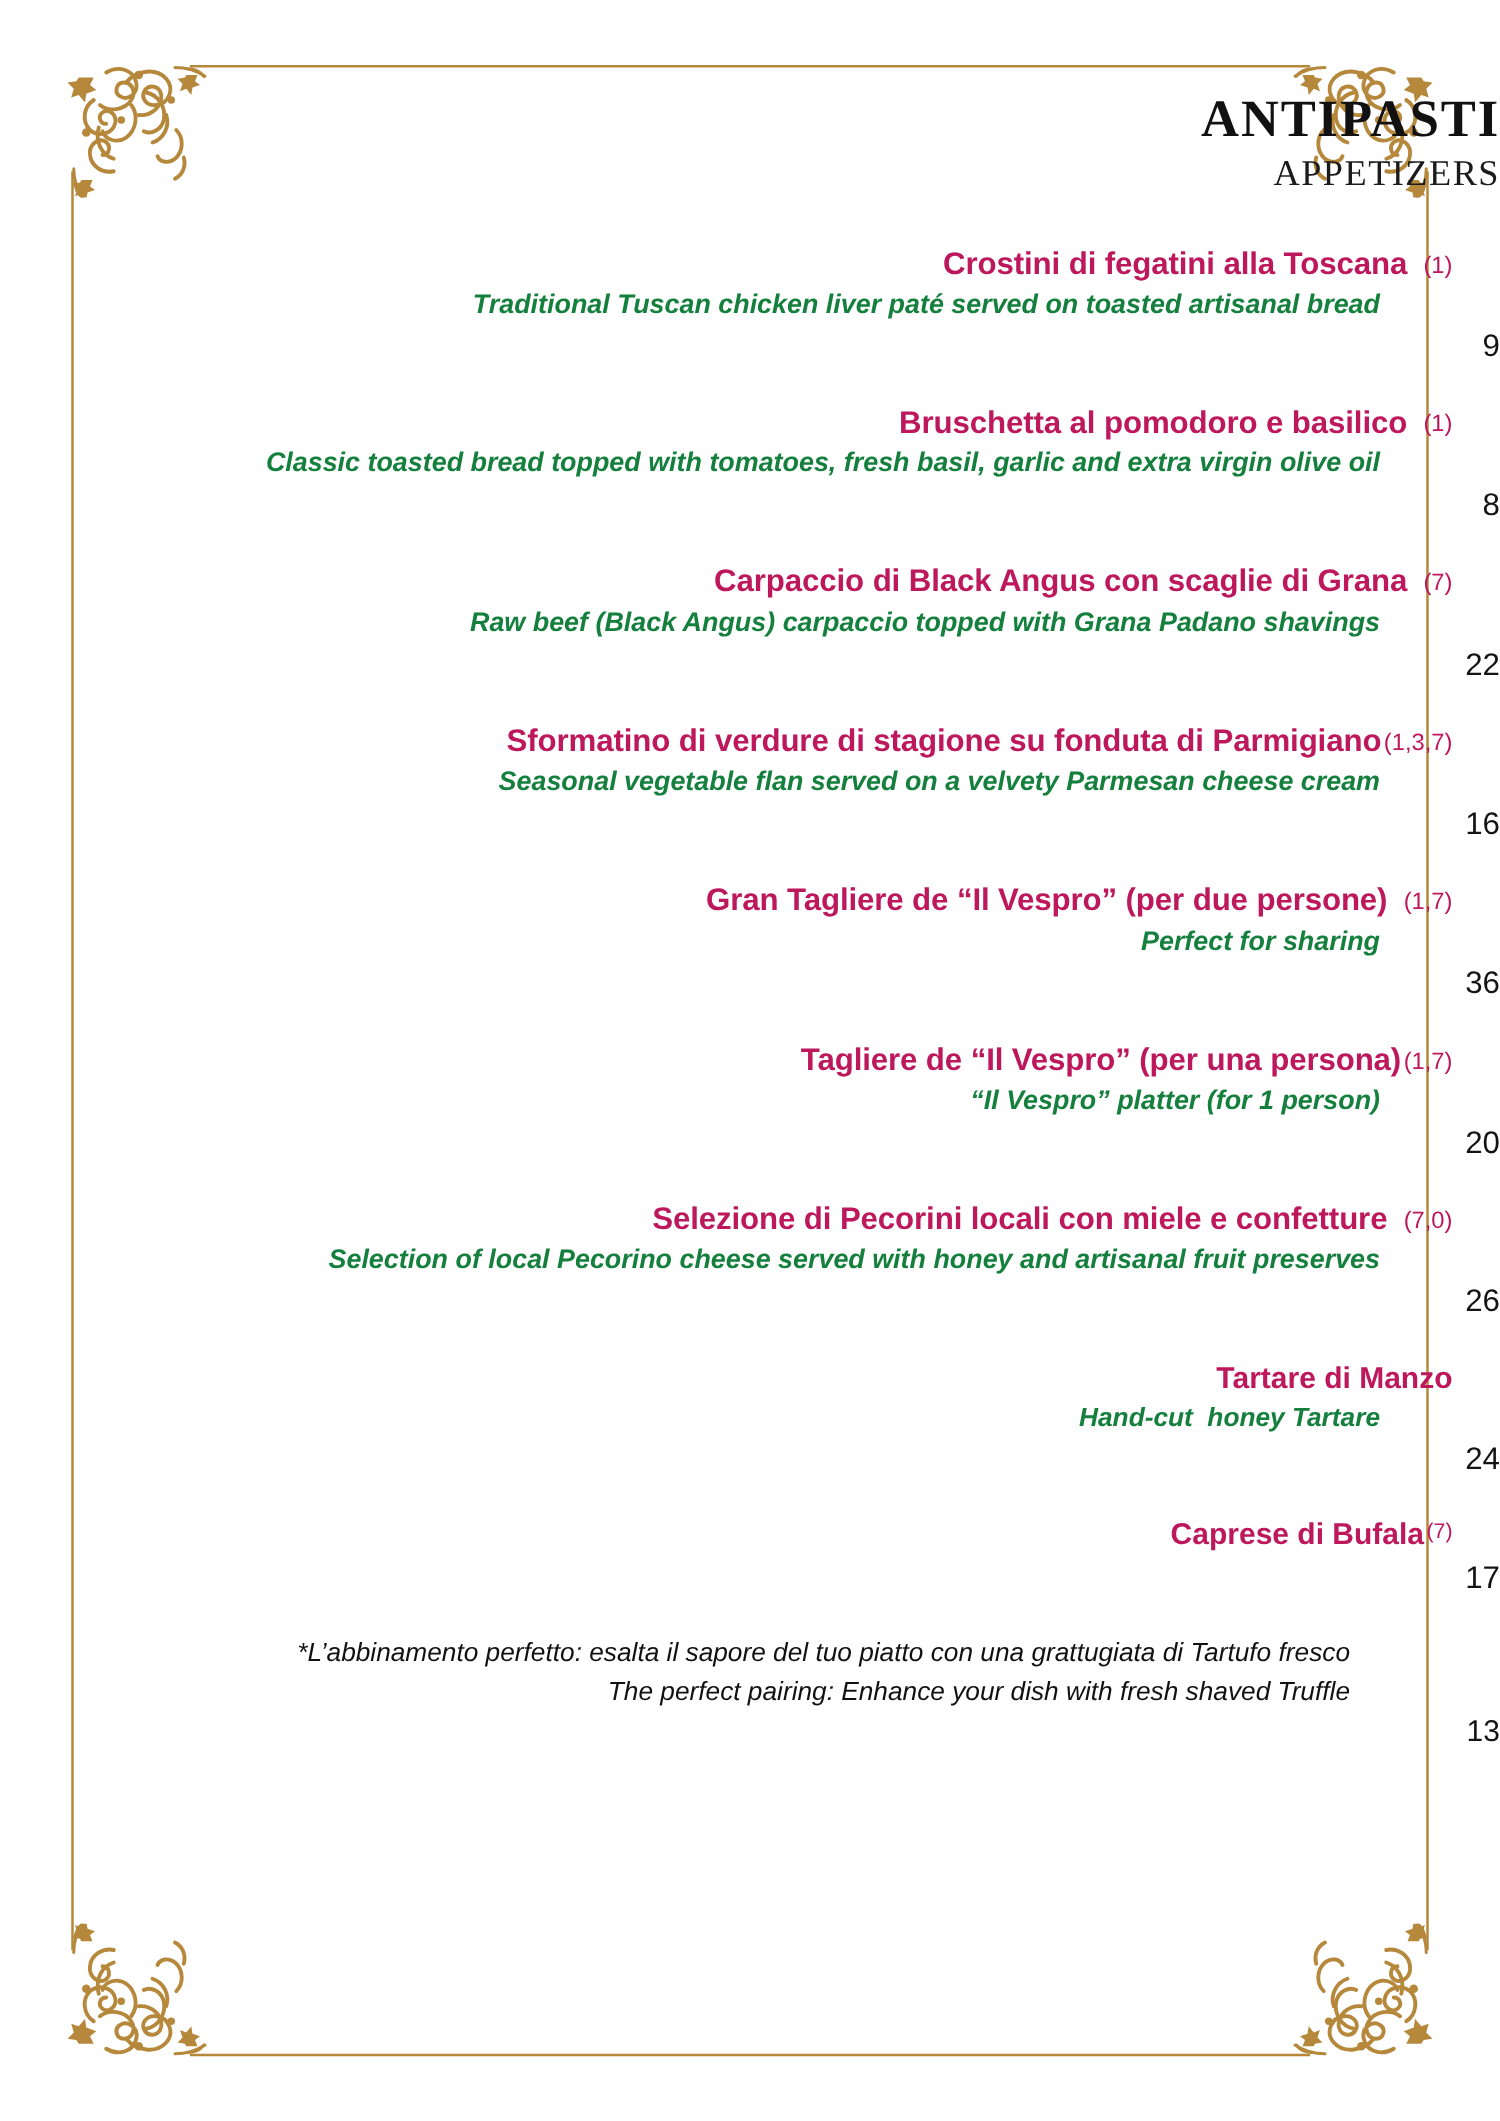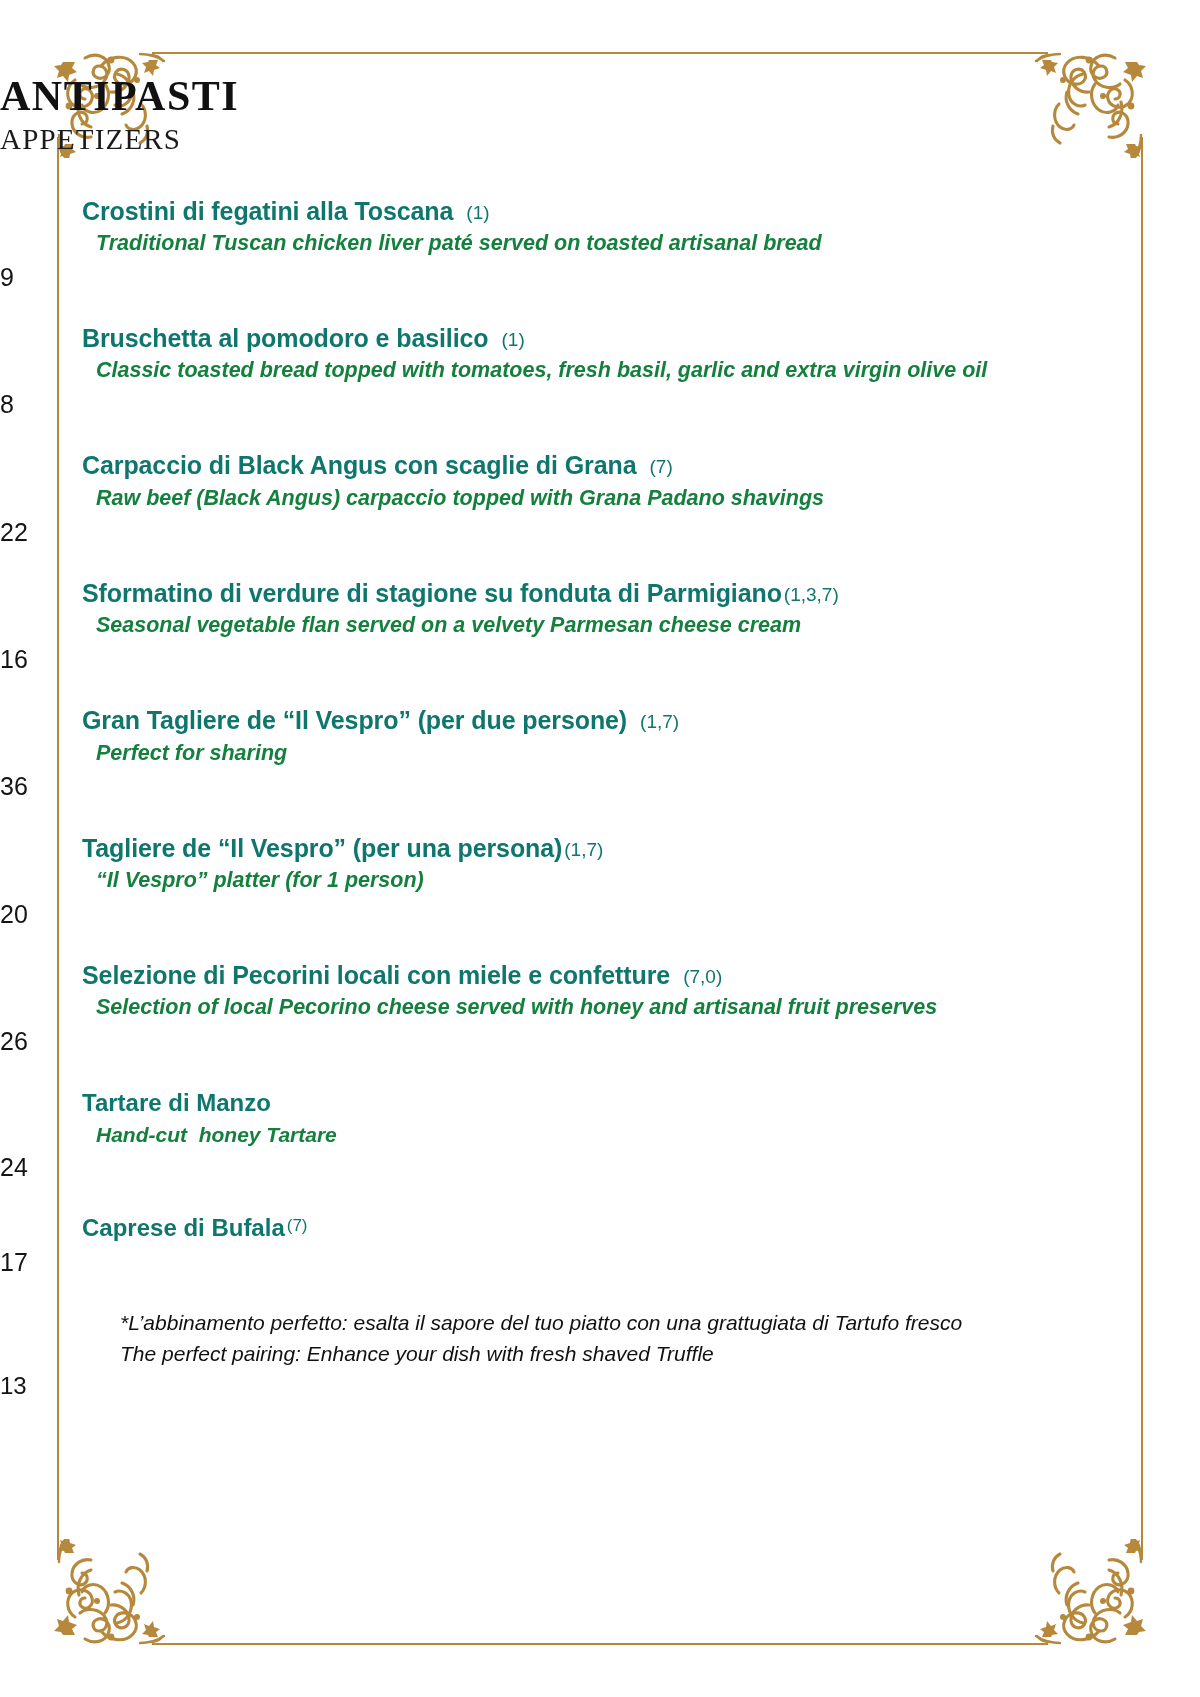--- a/index.html
+++ b/index.html
@@ -43,21 +43,21 @@
   .corner.tl { left: -12px;  top: -12px; }
   .corner.tr { right: -12px; top: -12px;  transform: scaleX(-1); }
   .corner.bl { left: -12px;  bottom: -12px; transform: scaleY(-1); }
   .corner.br { right: -12px; bottom: -12px; transform: scale(-1,-1); }
 
   
   .sheet {
     position: absolute;
     left: 0; top: 0;
     width: 1200px;
-    text-align: left;
+    text-align: right;
   }
 
   .menu-title {
     font-family: "Liberation Serif", serif;
     font-weight: bold;
     font-size: 42px;
     letter-spacing: 1.5px;
     margin-top: 74px;
     line-height: 1.06;
     color: #111;
@@ -76,22 +76,22 @@
   }
   .item {
     margin-bottom: 30px;
   }
   .item-name {
     font-family: "Liberation Sans Narrow", "Liberation Sans", sans-serif;
     font-weight: bold;
     font-size: 25px;
     line-height: 1.25;
     letter-spacing: -0.1px;
-    color: #0f766e;
-    padding: 0 82px;
+    color: #be185d;
+    padding: 0 38px;
   }
   .item-name .allerg {
     font-weight: normal;
     font-size: 19px;
     letter-spacing: 0;
     vertical-align: 1px;
   }
   .item-name .allerg.spaced { margin-left: 13px; }
   .item-name .allerg.tight  { margin-left: 2px;  }
 

